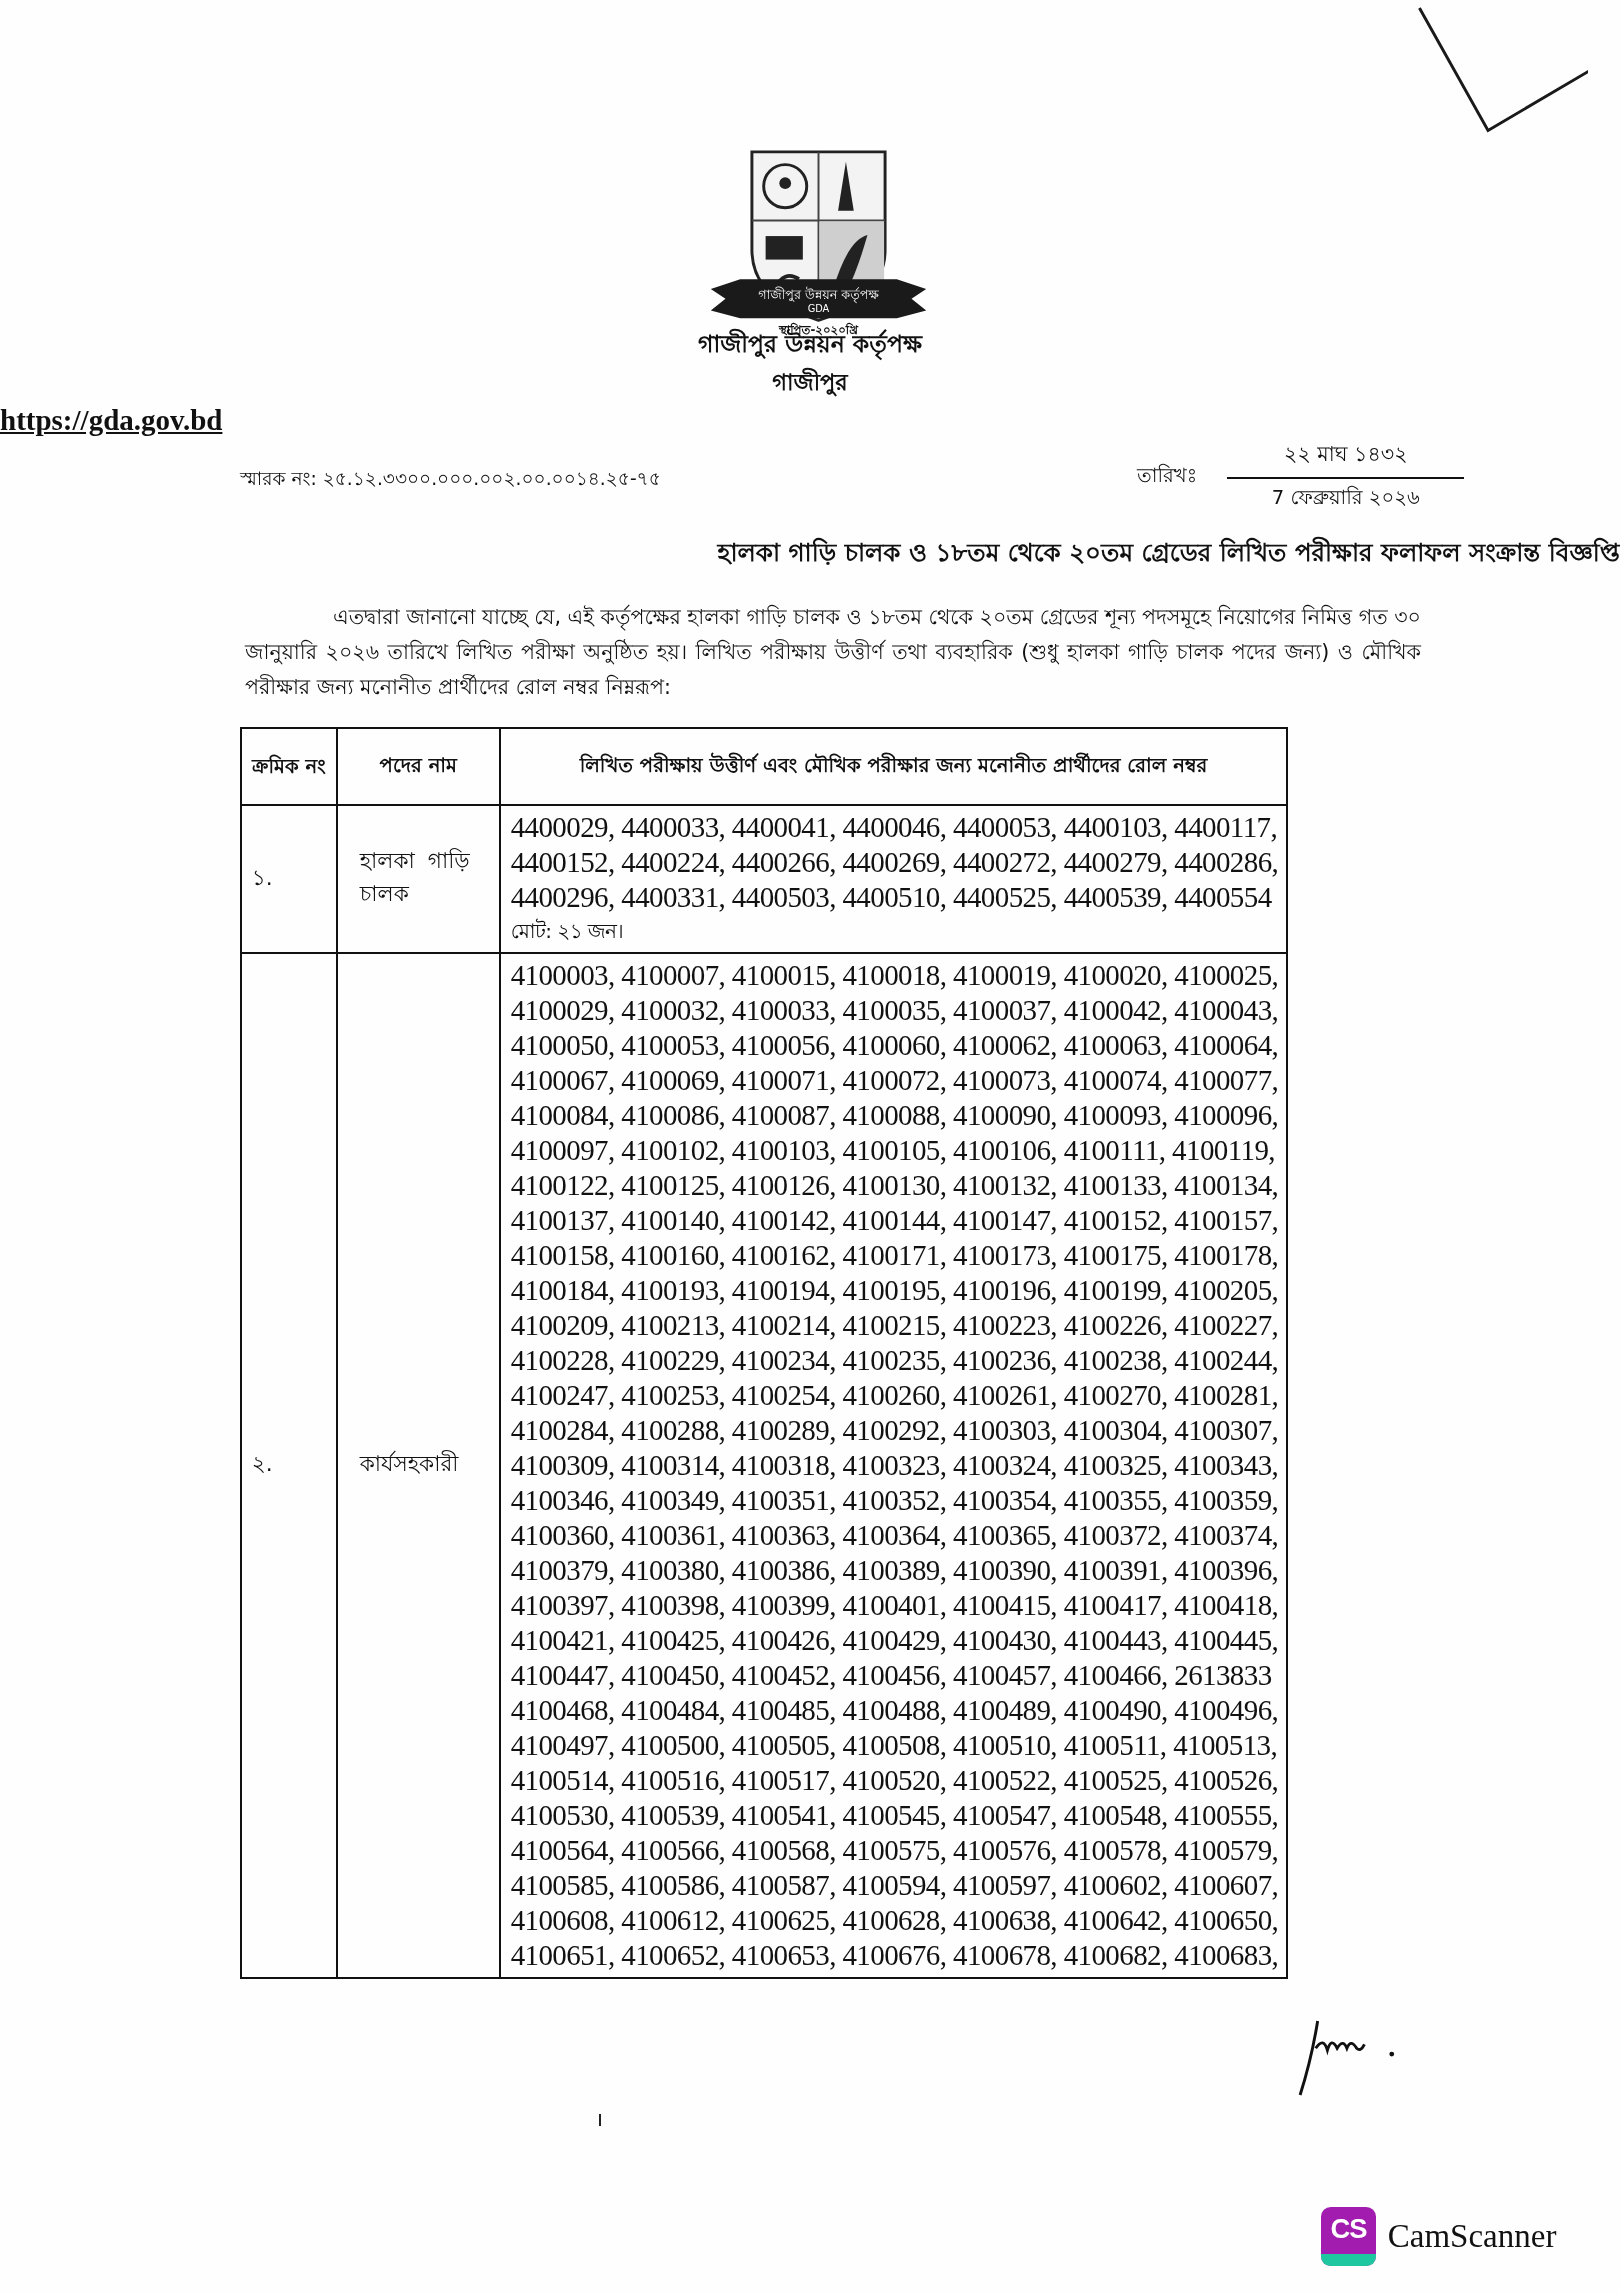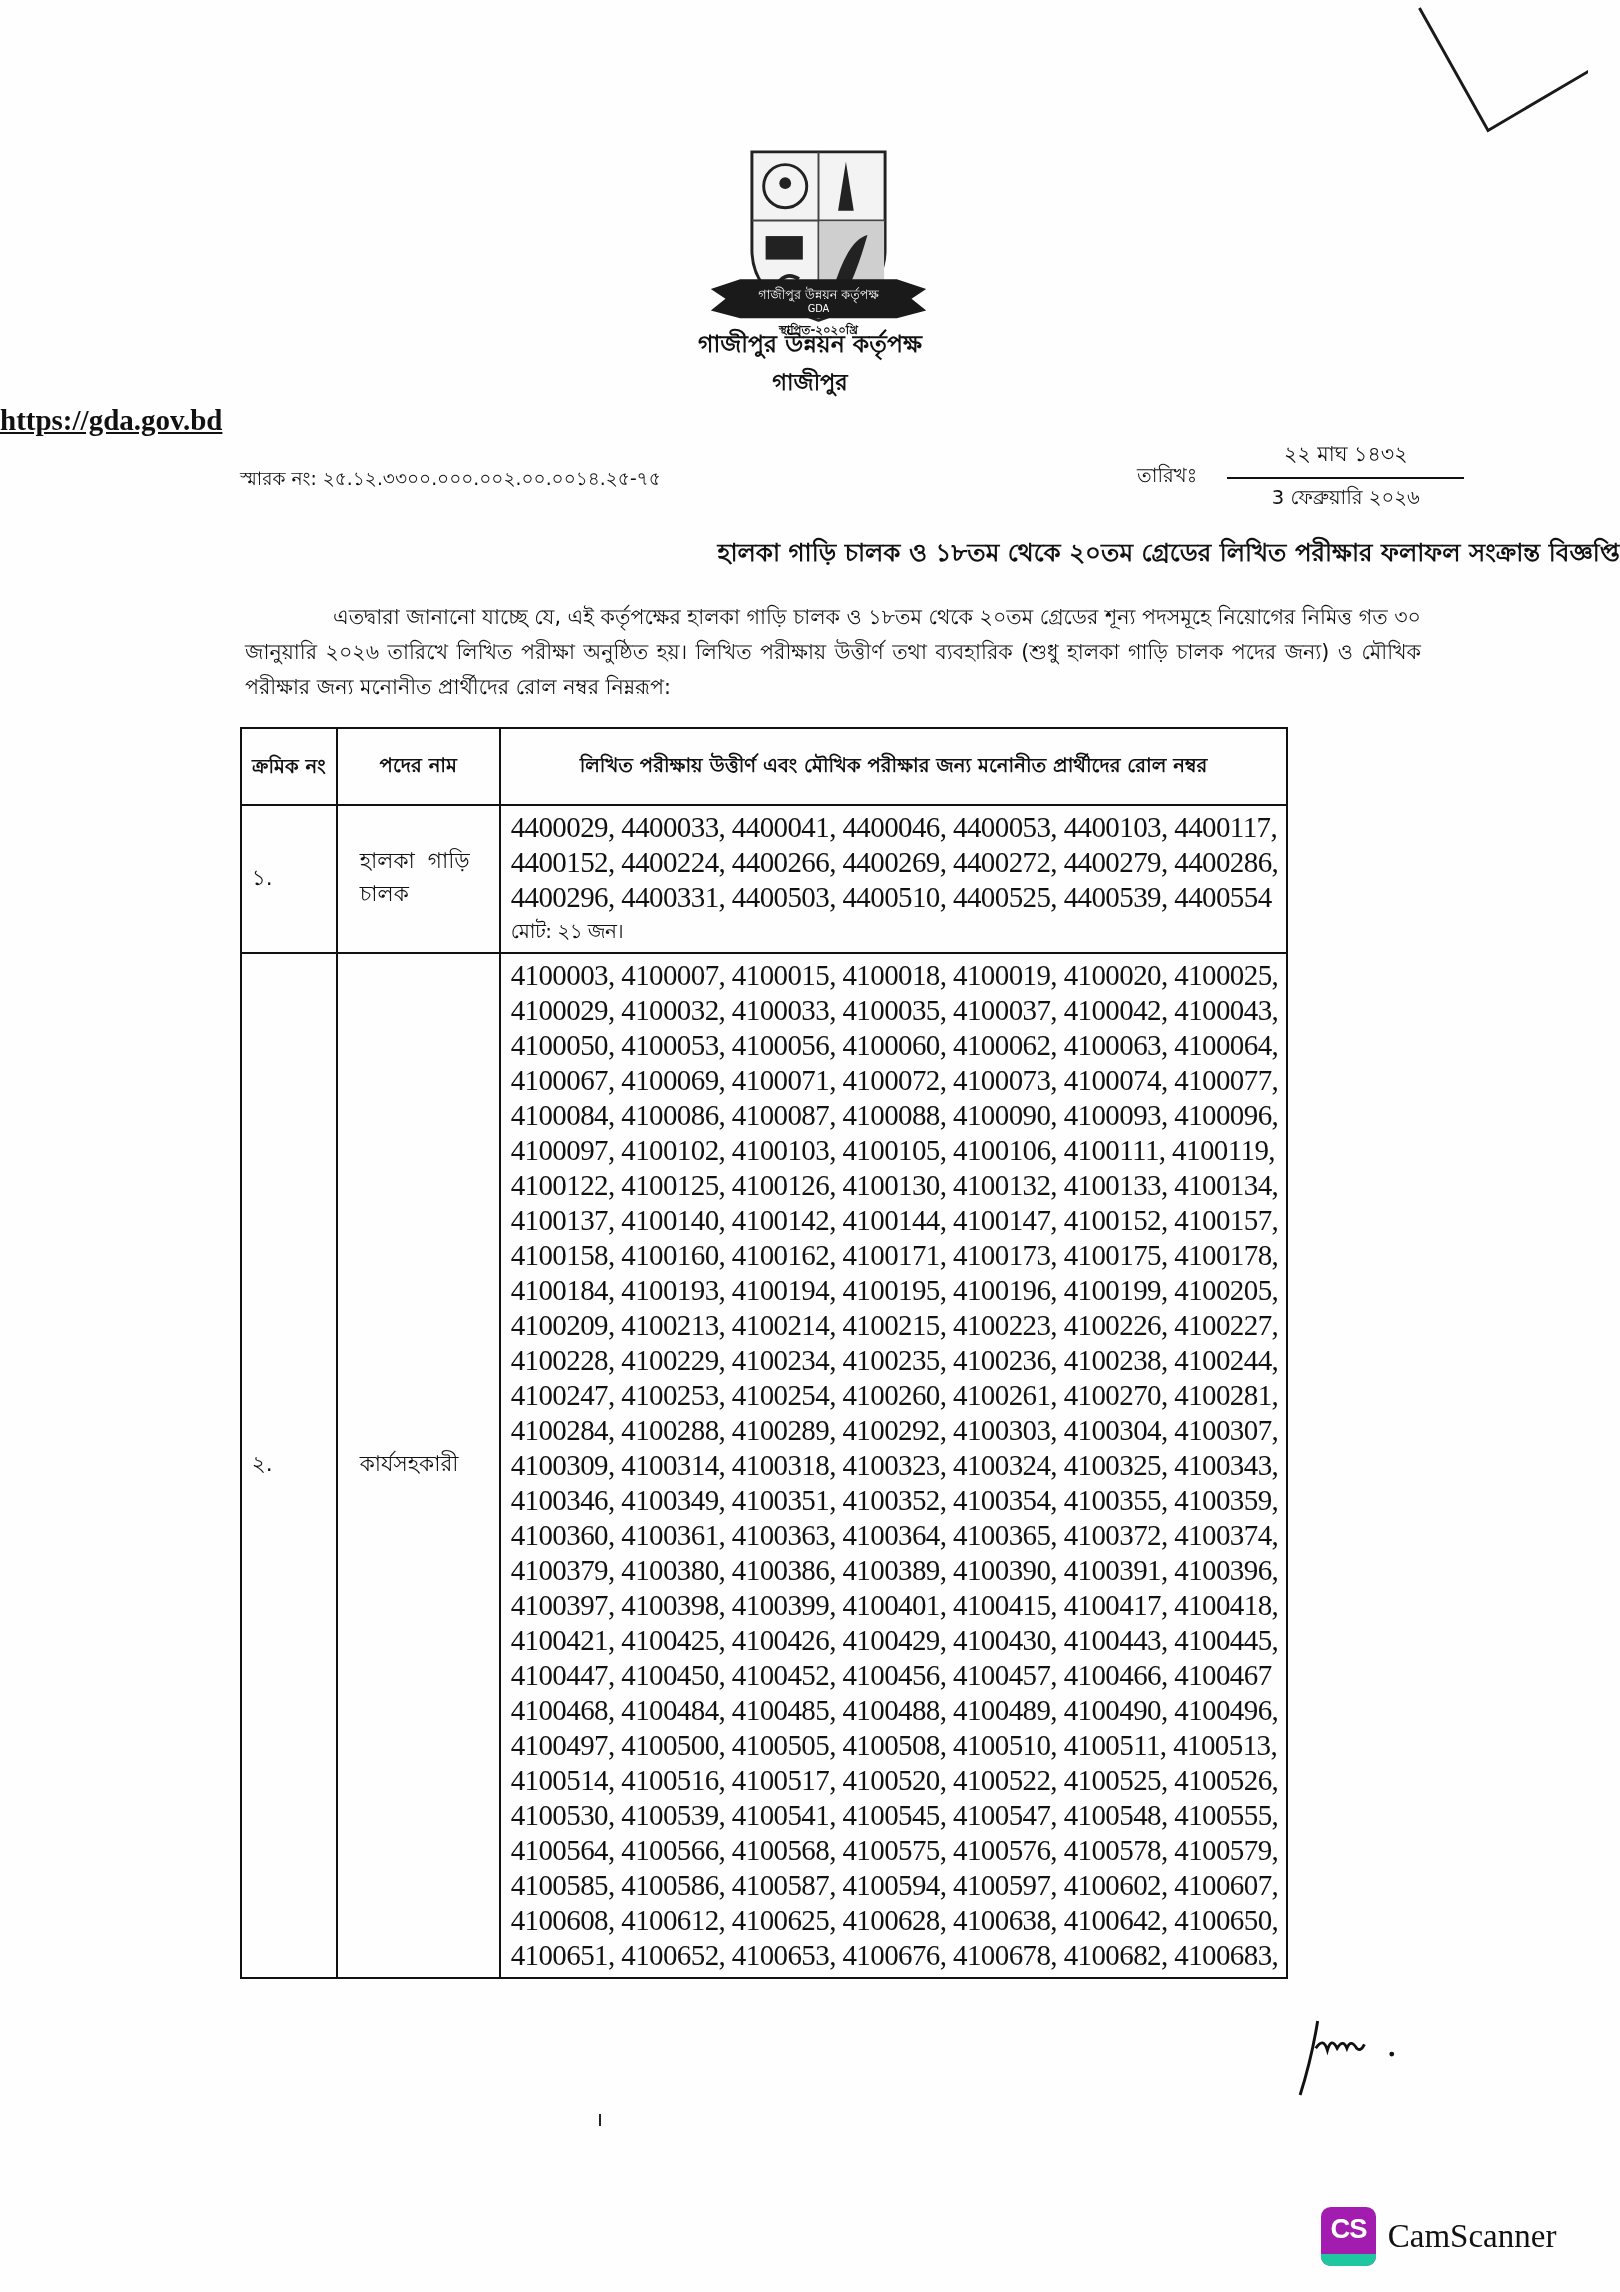--- a/index.html
+++ b/index.html
@@ -80,21 +80,21 @@
 
   <div class="memo">
     <span>স্মারক নং:</span>
     <span>২৫.১২.৩৩০০.০০০.০০২.০০.০০১৪.২৫-৭৫</span>
   </div>
 
   <div class="date-block">
     <span class="date-label">তারিখঃ</span>
     <div class="date-fraction">
       <span class="date-bn">২২ মাঘ ১৪৩২</span>
-      <span class="date-en">3 ফেব্রুয়ারি ২০২৬</span>
+      <span class="date-en">7 ফেব্রুয়ারি ২০২৬</span>
     </div>
   </div>
 
   <div class="notice-title">হালকা গাড়ি চালক ও ১৮তম থেকে ২০তম গ্রেডের লিখিত পরীক্ষার ফলাফল সংক্রান্ত বিজ্ঞপ্তি</div>
   <div class="notice-body">এতদ্বারা জানানো যাচ্ছে যে, এই কর্তৃপক্ষের হালকা গাড়ি চালক ও ১৮তম থেকে ২০তম গ্রেডের শূন্য পদসমূহে নিয়োগের নিমিত্ত গত ৩০ জানুয়ারি ২০২৬ তারিখে লিখিত পরীক্ষা অনুষ্ঠিত হয়। লিখিত পরীক্ষায় উত্তীর্ণ তথা ব্যবহারিক (শুধু হালকা গাড়ি চালক পদের জন্য) ও মৌখিক পরীক্ষার জন্য মনোনীত প্রার্থীদের রোল নম্বর নিম্নরূপ:</div>
 
   <table class="results">
     <thead>
       <tr>
         <th class="col-sl">ক্রমিক নং</th>
@@ -130,21 +130,21 @@
             <div class="roll-line">4100209, 4100213, 4100214, 4100215, 4100223, 4100226, 4100227,</div>
             <div class="roll-line">4100228, 4100229, 4100234, 4100235, 4100236, 4100238, 4100244,</div>
             <div class="roll-line">4100247, 4100253, 4100254, 4100260, 4100261, 4100270, 4100281,</div>
             <div class="roll-line">4100284, 4100288, 4100289, 4100292, 4100303, 4100304, 4100307,</div>
             <div class="roll-line">4100309, 4100314, 4100318, 4100323, 4100324, 4100325, 4100343,</div>
             <div class="roll-line">4100346, 4100349, 4100351, 4100352, 4100354, 4100355, 4100359,</div>
             <div class="roll-line">4100360, 4100361, 4100363, 4100364, 4100365, 4100372, 4100374,</div>
             <div class="roll-line">4100379, 4100380, 4100386, 4100389, 4100390, 4100391, 4100396,</div>
             <div class="roll-line">4100397, 4100398, 4100399, 4100401, 4100415, 4100417, 4100418,</div>
             <div class="roll-line">4100421, 4100425, 4100426, 4100429, 4100430, 4100443, 4100445,</div>
-            <div class="roll-line">4100447, 4100450, 4100452, 4100456, 4100457, 4100466, 4100467</div>
+            <div class="roll-line">4100447, 4100450, 4100452, 4100456, 4100457, 4100466, 2613833</div>
             <div class="roll-line">4100468, 4100484, 4100485, 4100488, 4100489, 4100490, 4100496,</div>
             <div class="roll-line">4100497, 4100500, 4100505, 4100508, 4100510, 4100511, 4100513,</div>
             <div class="roll-line">4100514, 4100516, 4100517, 4100520, 4100522, 4100525, 4100526,</div>
             <div class="roll-line">4100530, 4100539, 4100541, 4100545, 4100547, 4100548, 4100555,</div>
             <div class="roll-line">4100564, 4100566, 4100568, 4100575, 4100576, 4100578, 4100579,</div>
             <div class="roll-line">4100585, 4100586, 4100587, 4100594, 4100597, 4100602, 4100607,</div>
             <div class="roll-line">4100608, 4100612, 4100625, 4100628, 4100638, 4100642, 4100650,</div>
             <div class="roll-line">4100651, 4100652, 4100653, 4100676, 4100678, 4100682, 4100683,</div>
           </td>
         </tr>

